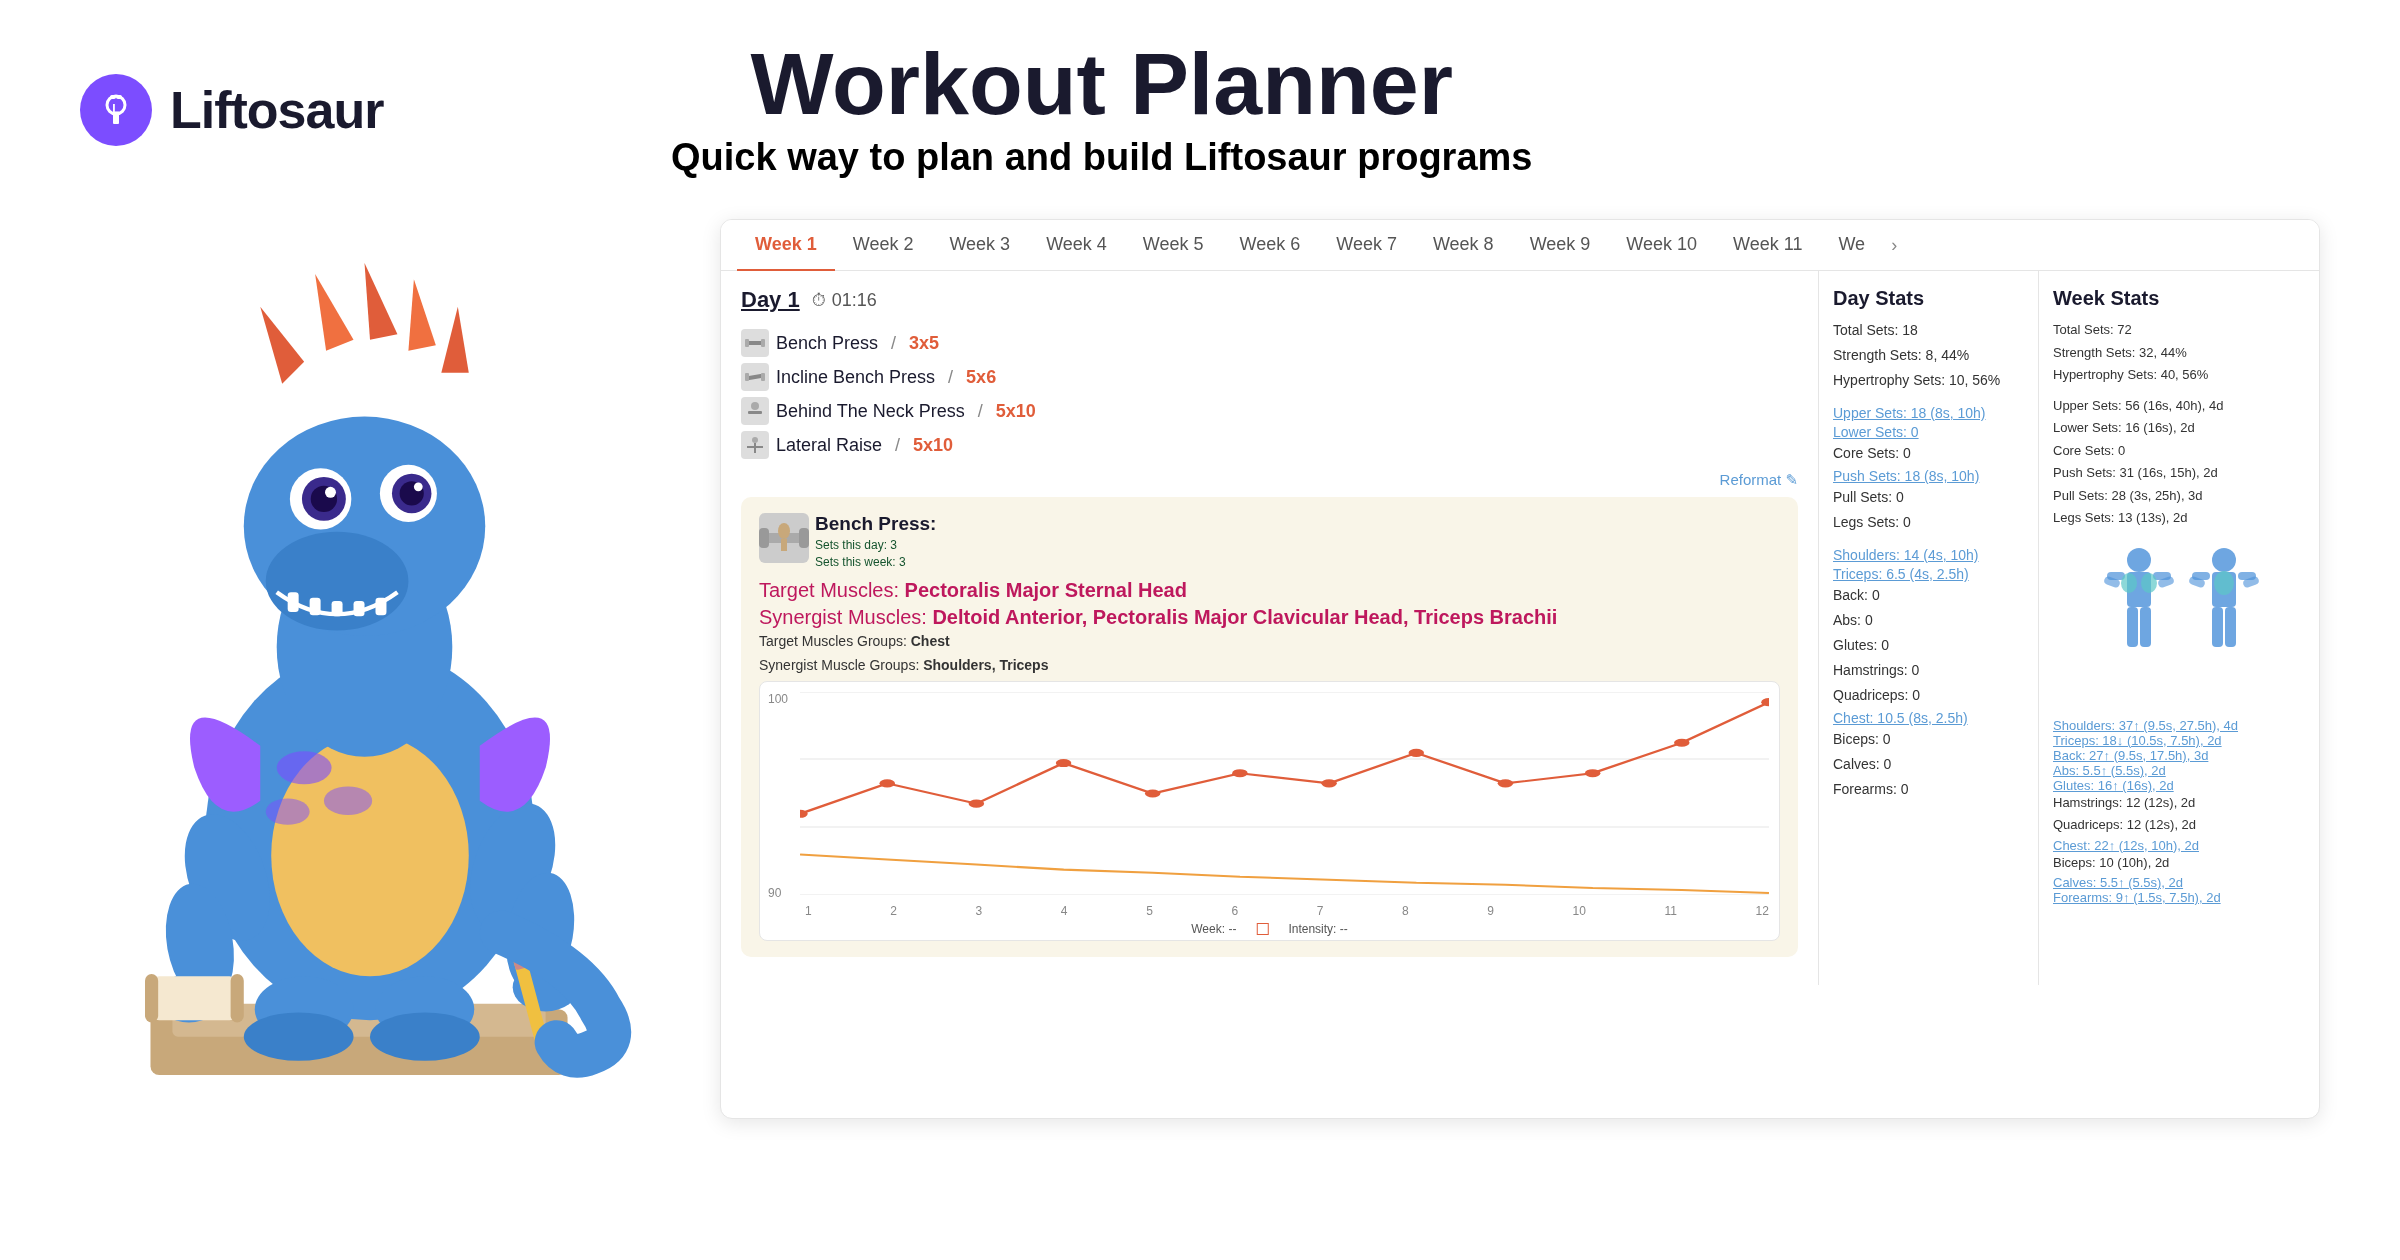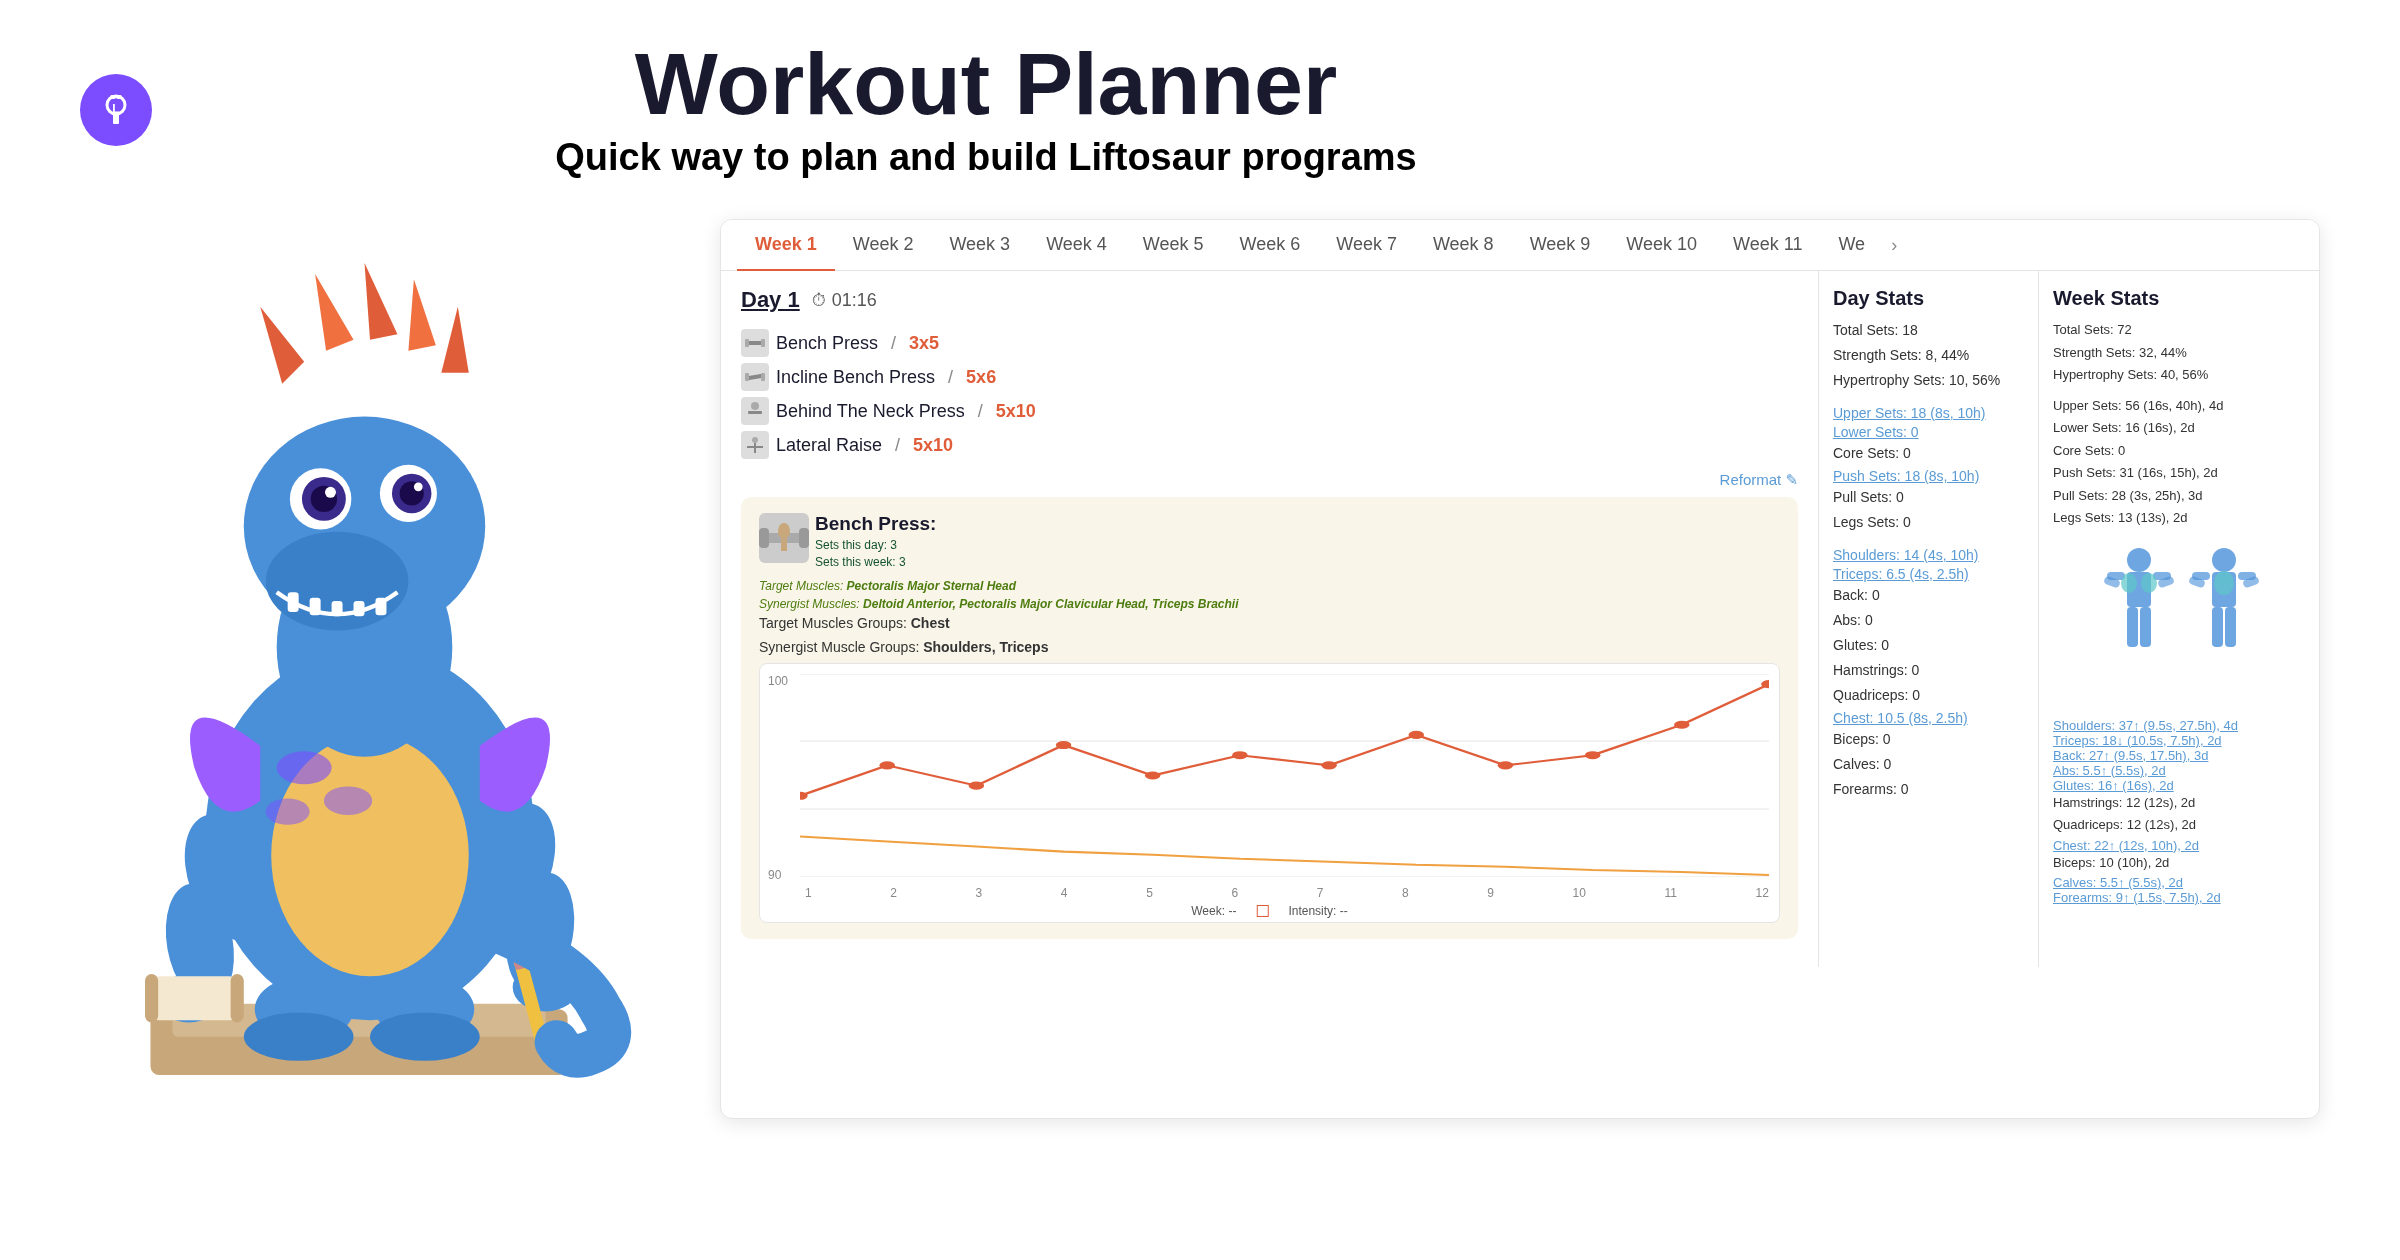--- a/index.html
+++ b/index.html
@@ -225,24 +225,23 @@
       font-size: 19px;
       font-weight: 700;
       color: #1a1a2e;
     }
     .detail-sets-info {
       font-size: 12px;
       color: #14532d;
       margin-top: 3px;
     }
     .detail-muscles {
-      font-size: 12px;
-      color: #4d7c0f;
+      font-size: 20px;
+      color: #be185d;
       margin-bottom: 4px;
-      font-style: italic;
     }
     .detail-muscles strong {
       font-weight: 700;
     }
     .detail-groups {
       font-size: 14px;
       color: #333;
       margin-bottom: 8px;
     }
     .detail-groups strong {
@@ -386,20 +385,21 @@
   <div class="logo-area">
     <div class="logo-icon">
       <svg viewBox="0 0 42 42" fill="none" xmlns="http://www.w3.org/2000/svg">
         <circle cx="21" cy="16" r="9" stroke="white" stroke-width="3" fill="none"></circle>
         <rect x="15" y="6" width="6" height="4" rx="2" fill="white"></rect>
         <rect x="21" y="6" width="6" height="4" rx="2" fill="white"></rect>
         <text x="21" y="21" text-anchor="middle" dominant-baseline="middle" fill="white" font-size="12" font-weight="800" font-family="Arial">L</text>
         <rect x="18" y="25" width="6" height="10" rx="1" fill="white"></rect>
       </svg>
     </div>
+    <span class="logo-text">Liftosaur</span>
   </div>
 
   <div class="page-title-area">
     <div class="page-title">Workout Planner</div>
     <div class="page-subtitle">Quick way to plan and build Liftosaur programs</div>
   </div>
 
   <div style="width:500px"></div>
 </div>
 

